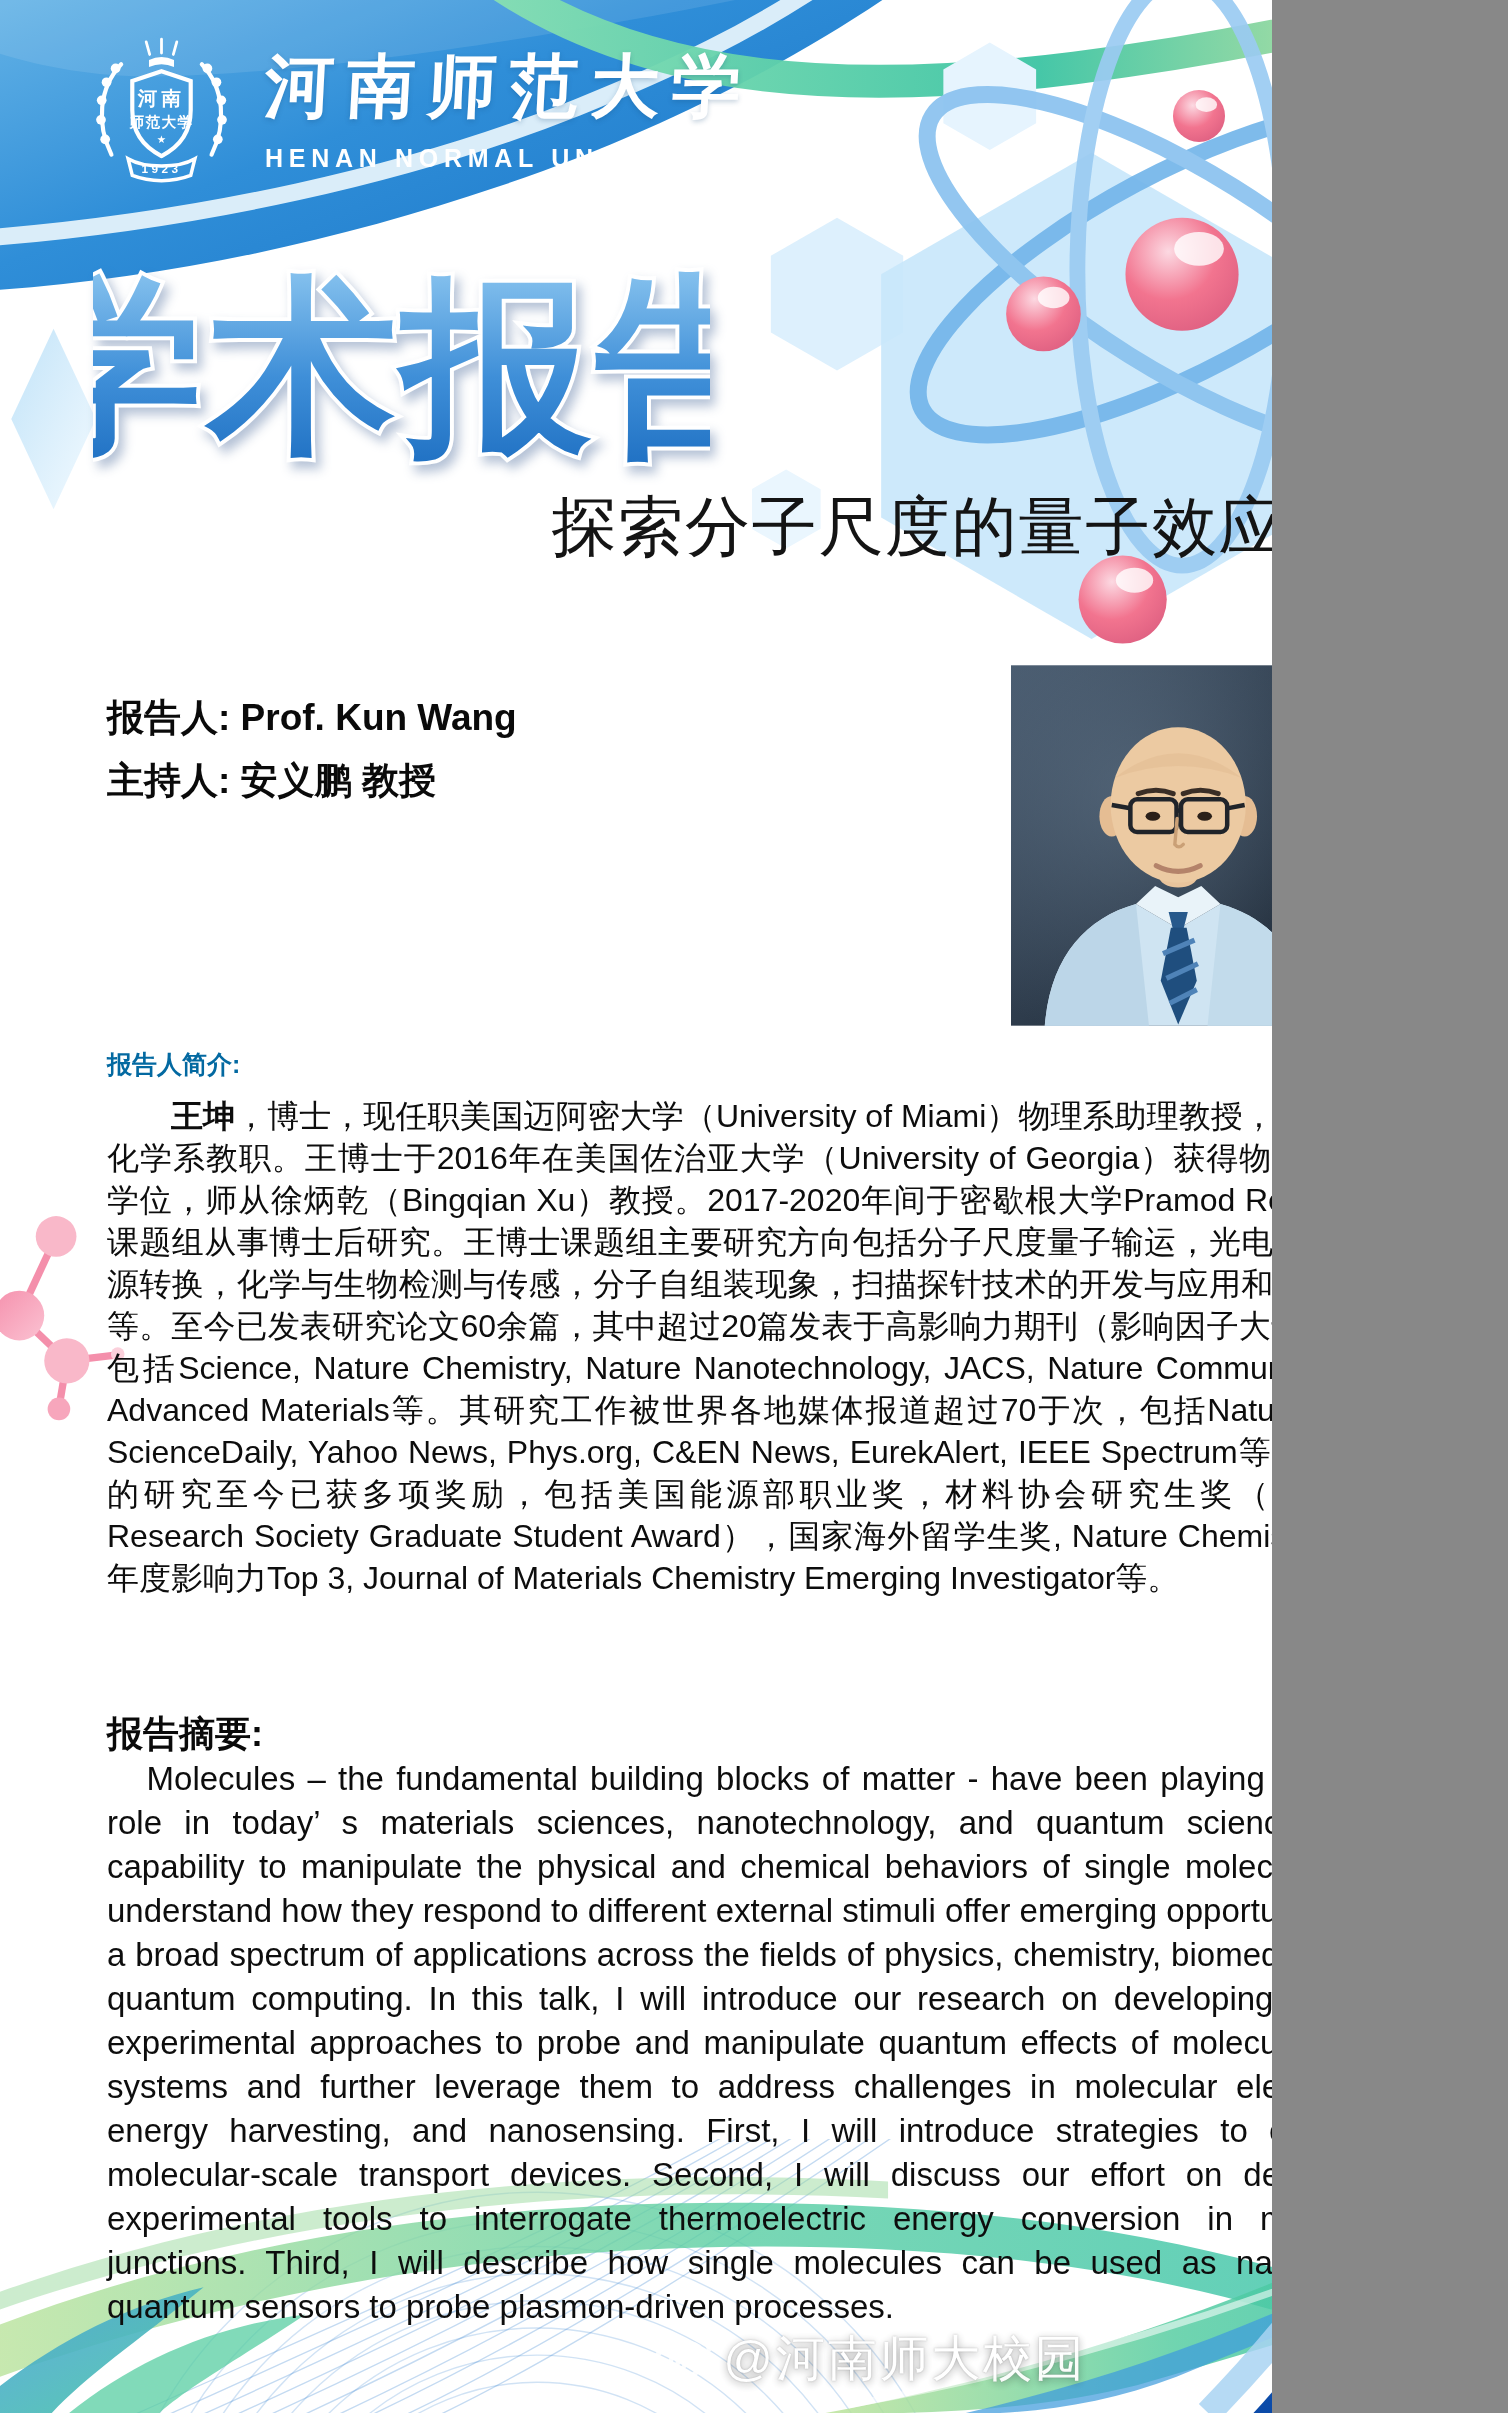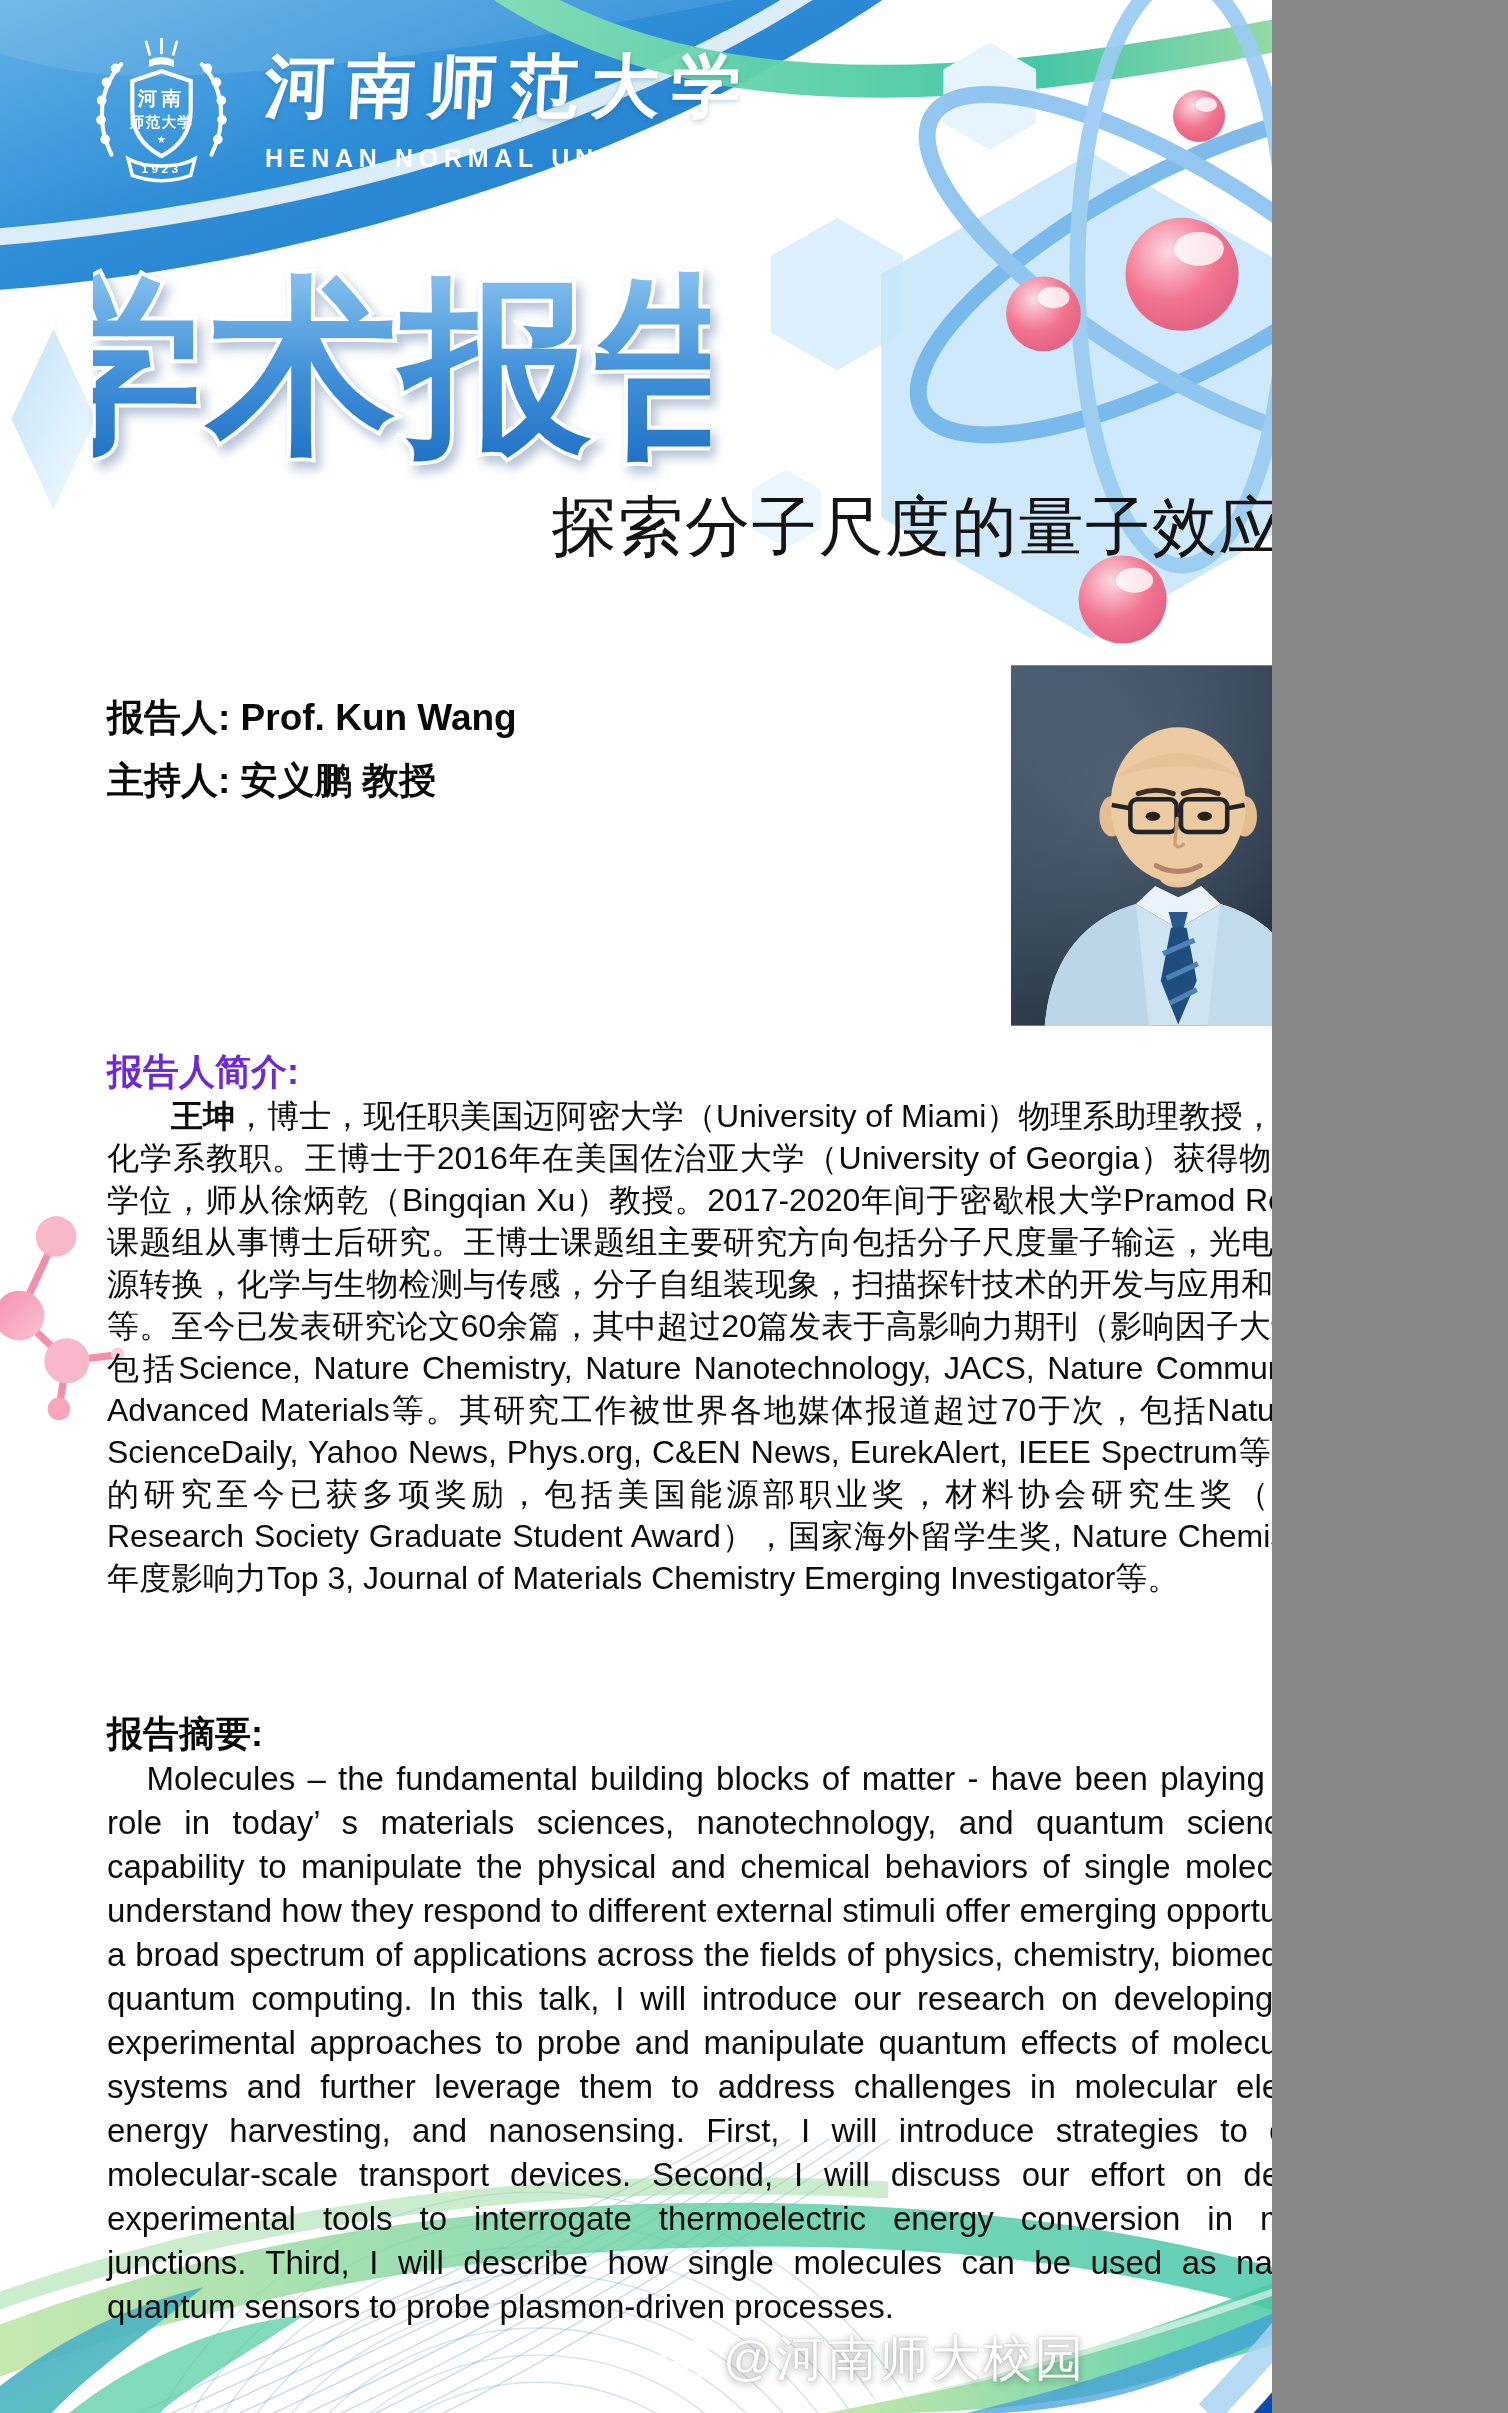--- a/index.html
+++ b/index.html
@@ -24,36 +24,36 @@
   .atom-svg{left:752px;top:0;width:756px;height:690px;z-index:1;}
   
   .talk-title{left:96px;top:484px;width:1256px;text-align:right;z-index:5;
               font-size:65px;font-weight:400;letter-spacing:1.7px;line-height:85px;color:#141414;}
   
   .info-block{left:107px;top:686px;z-index:5;font-size:37px;font-weight:700;line-height:63px;color:#0a0a0a;white-space:nowrap;}
   
   .photo{left:1011px;top:665px;width:335px;height:361px;z-index:5;}
   .photo svg{display:block;width:100%;height:100%;}
   
-  .bio-heading{left:107px;top:1048px;z-index:5;font-size:36px;font-weight:800;color:#6d28d9;}
+  .bio-heading{left:107px;top:1048px;z-index:5;font-size:25px;font-weight:800;color:#0369a1;}
   .bio-body{left:107px;top:1095px;width:1296px;z-index:5;margin:0;
             font-size:32px;line-height:42px;text-align:justify;text-indent:2em;color:#0d0d0d;}
   .bio-body .bname{font-weight:700;}
   
   .abstract-heading{left:107px;top:1710px;z-index:5;font-size:36px;font-weight:800;color:#0a0a0a;}
   .abstract-body{left:107px;top:1757px;width:1296px;z-index:5;margin:0;
                  font-size:33px;line-height:44px;text-align:justify;text-indent:1.2em;color:#0d0d0d;}
   
   .molecule-svg{left:-8.5px;top:1211px;width:187px;height:294px;z-index:2;}
   .atom-line-svg{left:1301px;top:1867px;width:207px;height:272px;z-index:2;}
   
   .waves-svg{left:0;top:2139px;width:1508px;height:275px;z-index:2;}
   .wedge-svg{left:1112px;top:2008px;width:396px;height:405px;z-index:2;}
   
-  .watermark{left:653px;top:2326px;z-index:7;display:flex;align-items:flex-end;gap:11.3px;opacity:.95;}
+  .watermark{left:653px;top:2326px;z-index:7;display:flex;align-items:center;gap:11.3px;opacity:.95;}
   .watermark .wm-text{font-size:49px;font-weight:500;color:#ffffff;letter-spacing:2.8px;
       text-shadow:0 2.3px 9px rgba(0,0,0,.38),0 0 1.7px rgba(120,120,120,.5);white-space:nowrap;}
 </style>
 </head>
 <body>
 
 <div class="poster">
 
   <svg class="abs header-svg" viewBox="0 0 2666 560" preserveAspectRatio="none">
     <defs>

